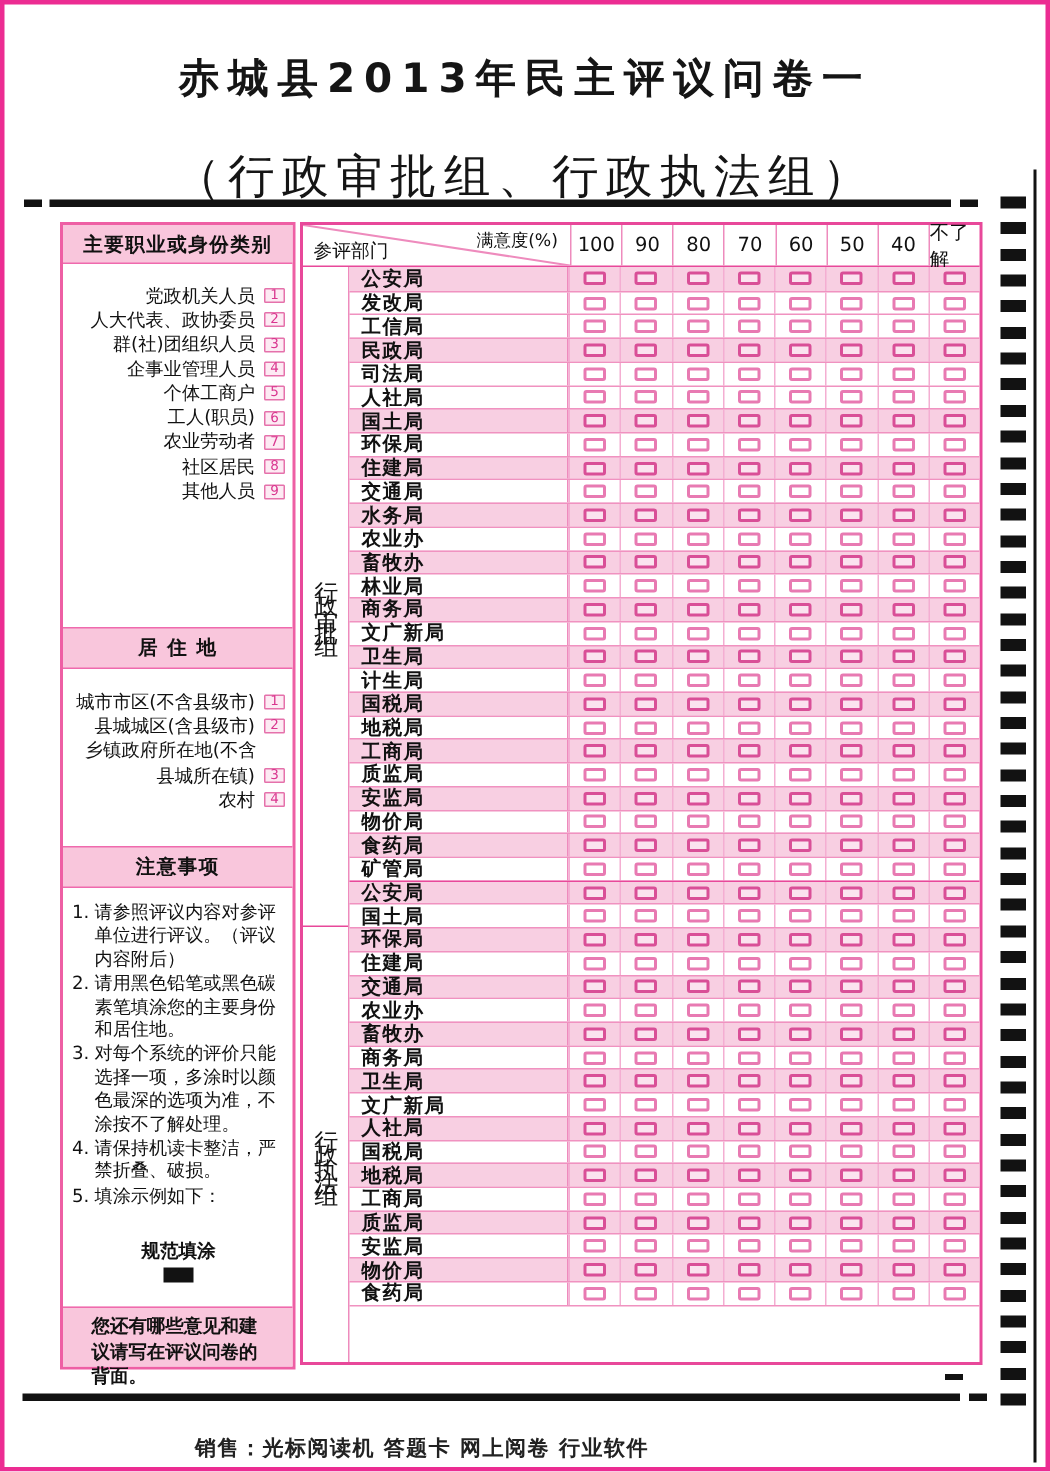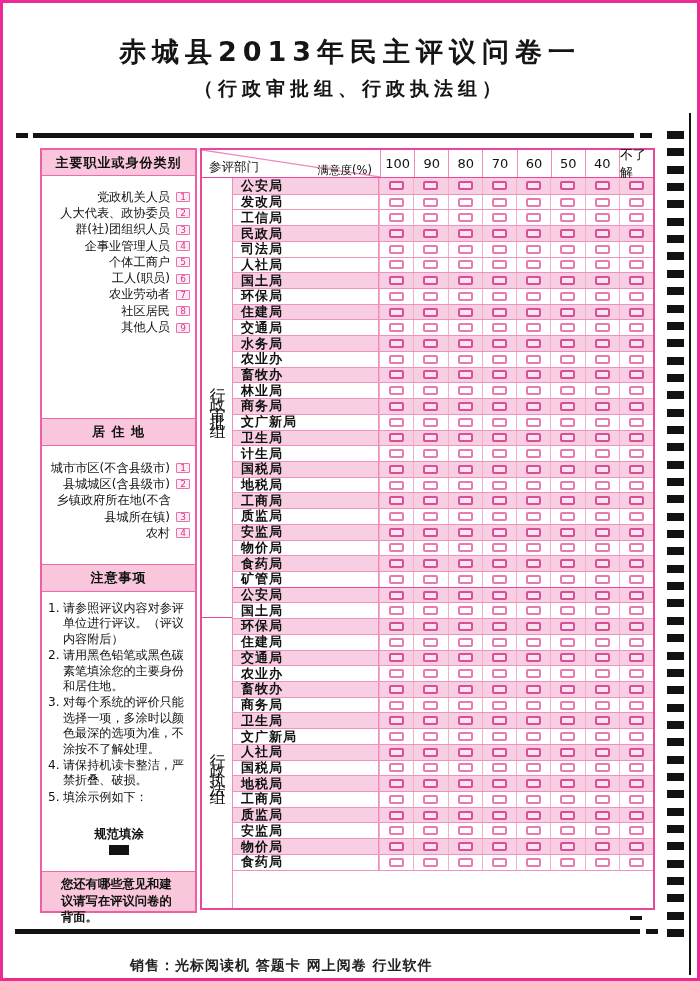--- a/index.html
+++ b/index.html
@@ -4,21 +4,21 @@
 <style>
   * { margin:0; padding:0; box-sizing:border-box; }
   html,body { background:#fff; }
   body { font-family:"DejaVu Sans","Liberation Sans",sans-serif; color:#111; }
   .page { position:relative; width:700px; height:981px; background:#fff; overflow:hidden;
           box-shadow: inset 0 0 0 3px #ec2c92; }
 
   
   .titleblock { position:absolute; top:34px; left:0; width:100%; text-align:center; }
   .t1 { font-size:27px; font-weight:bold; letter-spacing:6px; color:#151515; }
-  .t2 { font-size:19px; font-weight:bold; letter-spacing:5px; margin-top:6px; color:#151515; }
+  .t2 { font-size:31px; font-weight:normal; letter-spacing:5px; margin-top:27px; color:#151515; }
 
   
   .blk { position:absolute; background:#121212; }
   .vline { position:absolute; background:#121212; }
 
   
   .sidebar { position:absolute; left:40px; top:148px; width:157px; height:765px;
              border:2px solid #ee5fa4; background:#fff; display:flex; flex-direction:column; }
   .band { background:#f9c6dc; border-bottom:1px solid #ef6aad; font-size:13px; font-weight:bold;
           text-align:center; letter-spacing:1px; flex:none; display:flex; align-items:center; justify-content:center; }
@@ -45,21 +45,21 @@
   .badbox .dash { position:absolute; left:3px; bottom:0px; width:8px; height:3px; background:#111; }
   .bottomband { flex:none; height:40px; background:#f9c6dc; border-top:1px solid #ef6aad;
                 font-size:12.3px; font-weight:bold; line-height:16.5px; padding:4px 19px; }
 
   
   .gridtable { position:absolute; left:200px; top:148px; width:455px; height:762px;
                border:2px solid #e8489a; background:#fff; display:flex; flex-direction:column; }
   .thead { flex:none; height:28px; display:flex; border-bottom:1px solid #e8489a; }
   .corner { flex:none; width:178px; position:relative; }
   .corner svg { position:absolute; inset:0; width:100%; height:100%; }
-  .corner .top { position:absolute; top:13px; right:8px; font-size:11.5px; }
+  .corner .top { position:absolute; top:3px; right:8px; font-size:11.5px; }
   .corner .bot { position:absolute; bottom:1px; left:7px; font-size:12.5px; }
   .colhead { flex:1; border-left:1px solid #ee8bbd; display:flex; align-items:center; justify-content:center; font-size:13px; }
   .tbody { flex:1; display:flex; }
   .vcol { flex:none; width:31px; border-right:1px solid #ee8bbd; display:flex; flex-direction:column; }
   .vlabel { display:flex; align-items:center; justify-content:center; }
   .vlabel.g1 { height:440px; border-bottom:1px solid #e8489a; }
   .vlabel.g2 { flex:1; }
   .vtext { writing-mode:vertical-rl; text-orientation:upright; font-size:16px; letter-spacing:9px; color:#161616; }
   .rows { flex:1; display:flex; flex-direction:column; }
   .r { flex:none; height:15.72px; display:flex; }

